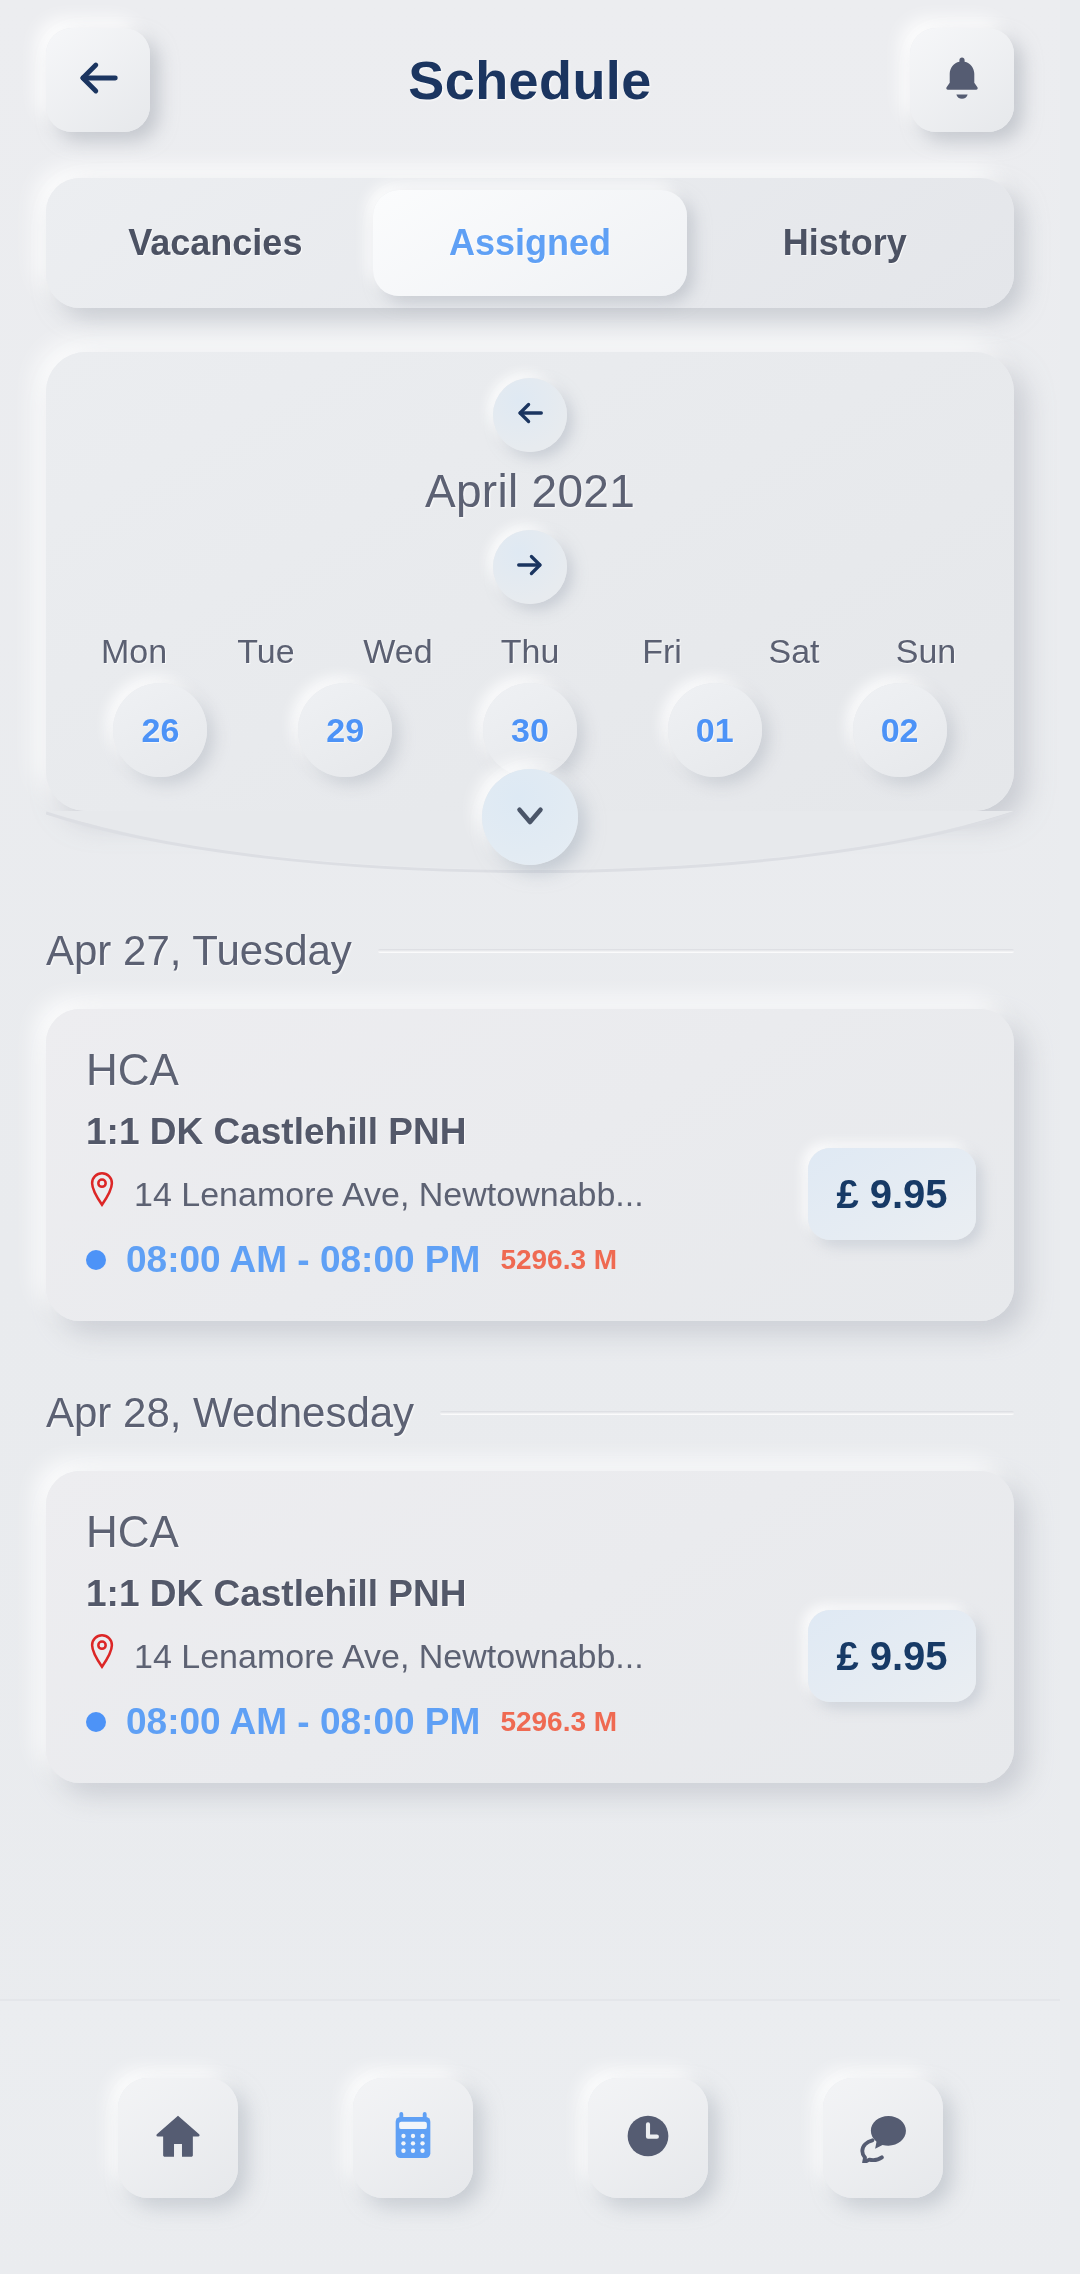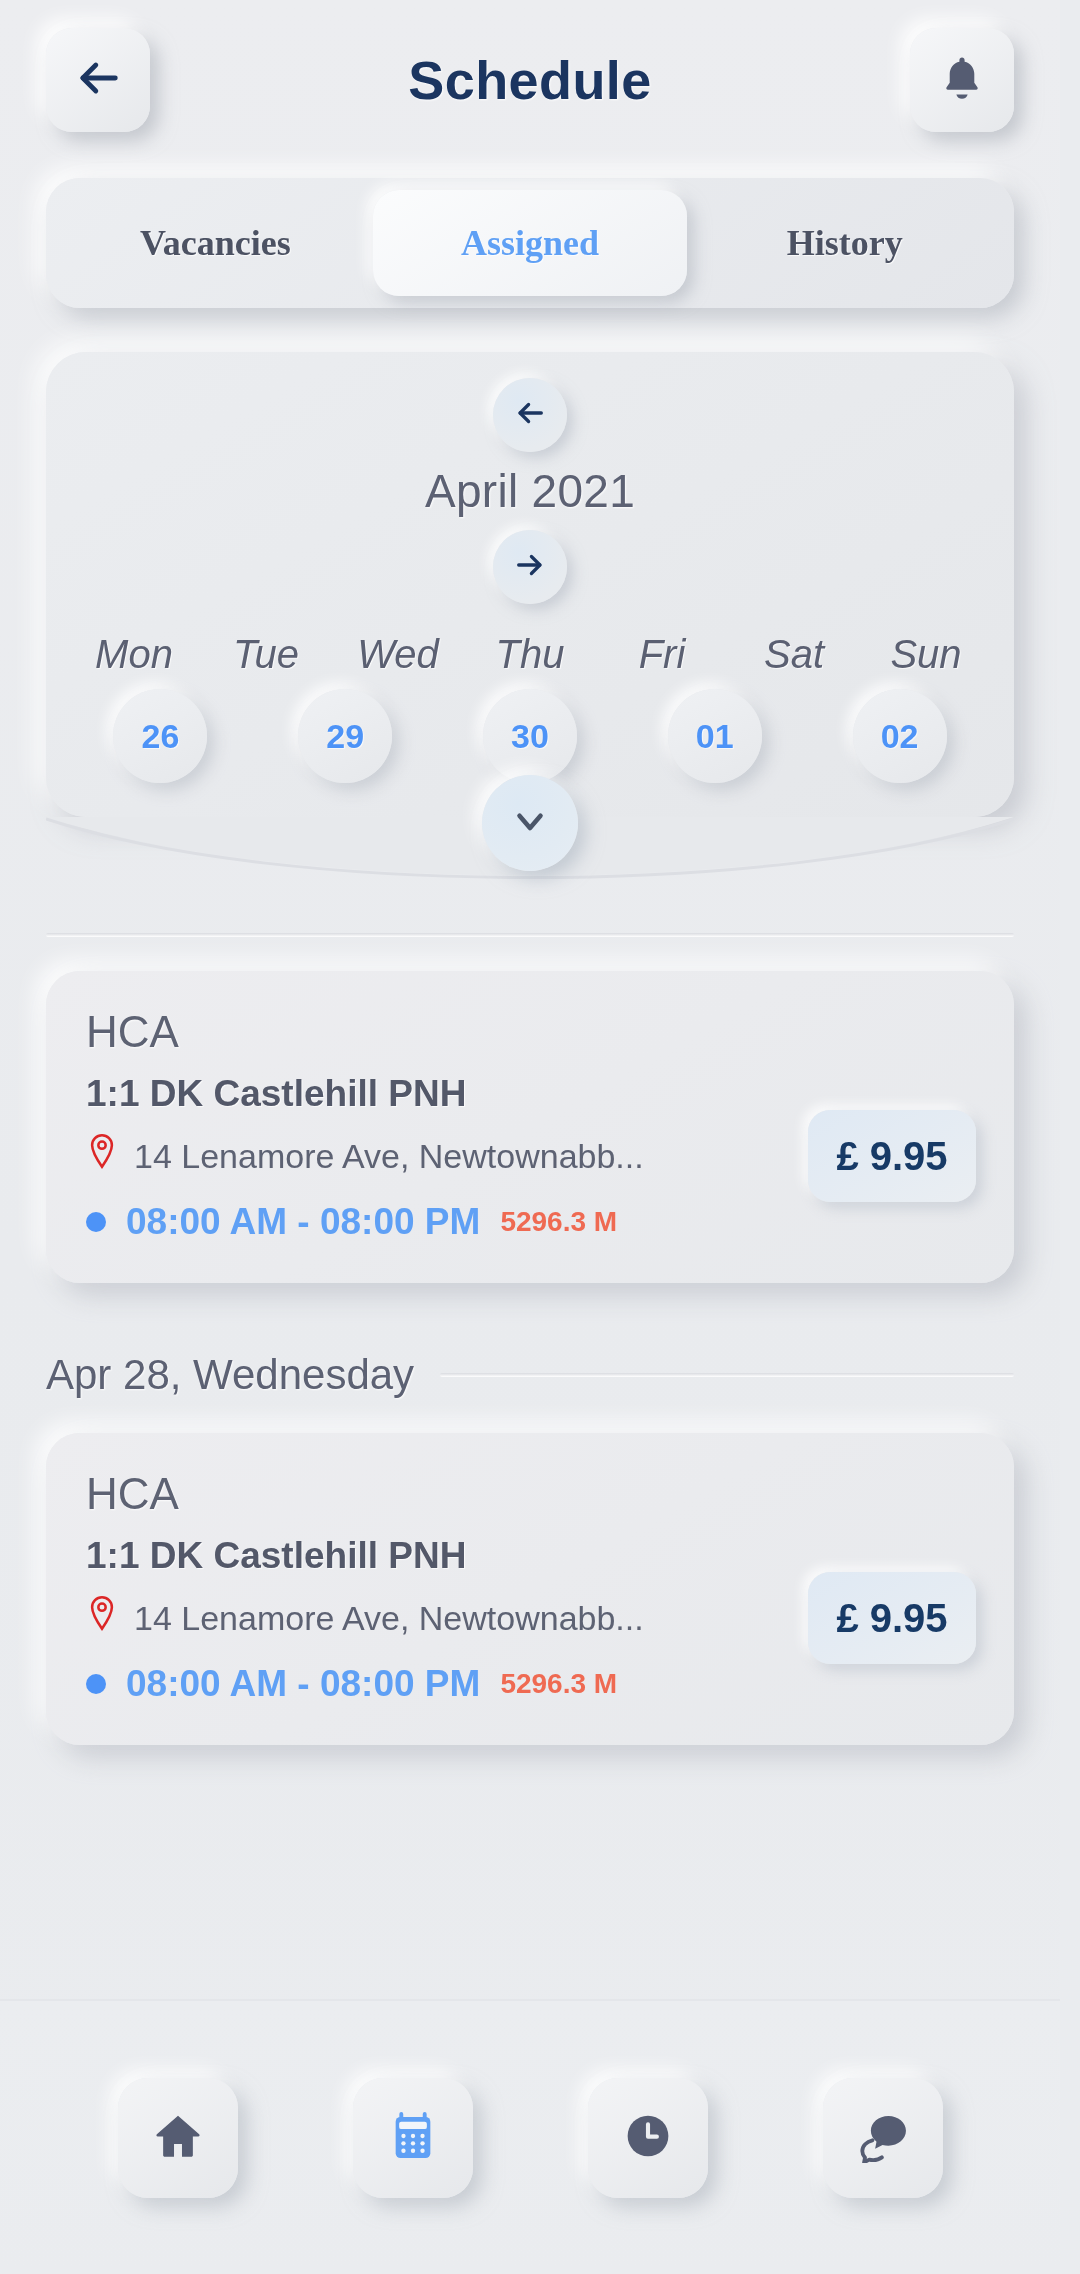--- a/index.html
+++ b/index.html
@@ -39,21 +39,21 @@
     flex: 1 1 auto;
     text-align: center;
     font-size: 54px;
     font-weight: bold;
     color: #1b3560;
     letter-spacing: .4px;
     text-shadow: 1px 1px 2px rgba(255,255,255,.9);
   }
 
   
-  .tabs-wrap { padding: 18px 46px 0; flex: 0 0 auto; font-family: Liberation Serif, serif; }
+  .tabs-wrap { padding: 18px 46px 0; flex: 0 0 auto; }
   .tabs {
     height: 130px;
     border-radius: 34px;
     background: linear-gradient(145deg,#eceef1,#e4e6ea);
     box-shadow: 10px 10px 22px rgba(170,175,184,.55), -10px -10px 22px rgba(255,255,255,.95);
     display: flex; align-items: center;
     padding: 12px;
   }
   .tab {
     flex: 1 1 0;
@@ -91,23 +91,22 @@
     display: flex; align-items: center; justify-content: center;
     cursor: pointer; flex: 0 0 auto;
   }
   .cal-month {
     font-size: 46px; color: #5c6173; letter-spacing: .3px;
     text-shadow: 1px 1px 2px rgba(255,255,255,.85);
   }
   .dow-row, .dates-row { display: flex; }
   .dow, .date-cell { flex: 1 1 0; display: flex; align-items: center; justify-content: center; }
   .dow {
-    font-size: 40px; color: #5b6072; padding: 14px 0 12px;
+    font-size: 34px; color: #5b6072; padding: 14px 0 12px;
     text-shadow: 1px 1px 1px rgba(255,255,255,.8);
-    font-style: italic;
   }
   .date-circle {
     width: 94px; height: 94px; border-radius: 50%;
     display: flex; align-items: center; justify-content: center;
     font-size: 34px; font-weight: bold; color: #4d93f7;
     background: linear-gradient(150deg,#eff1f4,#e6e8eb);
     box-shadow: 7px 7px 16px rgba(172,178,188,.48), -6px -6px 14px rgba(255,255,255,.9);
     cursor: pointer;
     text-shadow: 1px 1px 1px rgba(255,255,255,.7);
   }
@@ -304,20 +303,21 @@
           <polyline points="6,9 12,16 18,9"></polyline>
         </svg>
       </span>
     </div>
   </div>
 
   <div class="list">
 
     <div>
       <div class="day-header">
+        <div class="label">Apr 27, Tuesday</div>
         <div class="rule"></div>
       </div>
       <div class="job-card">
         <div class="job-role">HCA</div>
         <div class="job-title">1:1 DK Castlehill PNH</div>
         <div class="job-addr">
           <span>
             <svg width="32" height="38" viewBox="0 0 24 30" fill="none" stroke="#dc2626" stroke-width="2">
               <path d="M12 1.8C7.7 1.8 4.2 5.3 4.2 9.6c0 5.6 7.8 17 7.8 17s7.8-11.4 7.8-17c0-4.3-3.5-7.8-7.8-7.8z"></path>
               <circle cx="12" cy="9.6" r="2.9"></circle>

